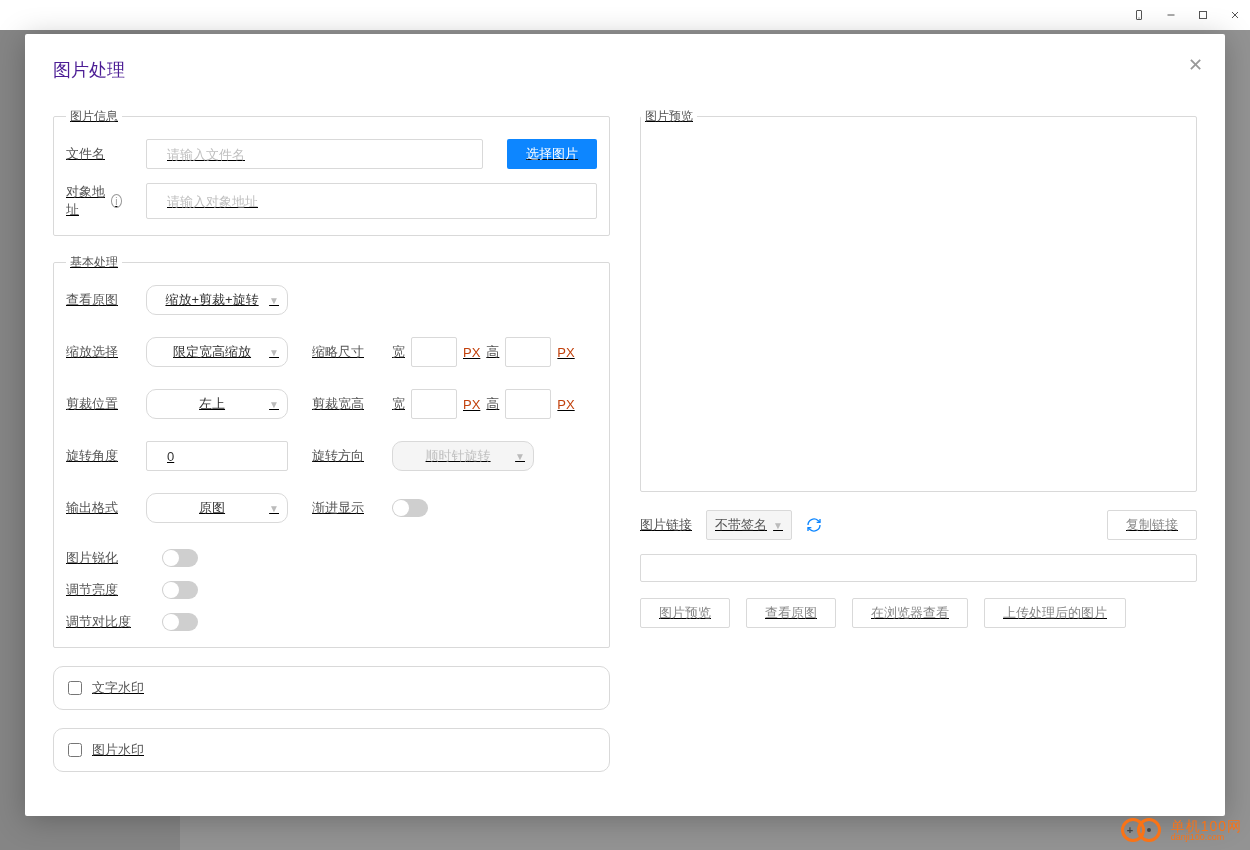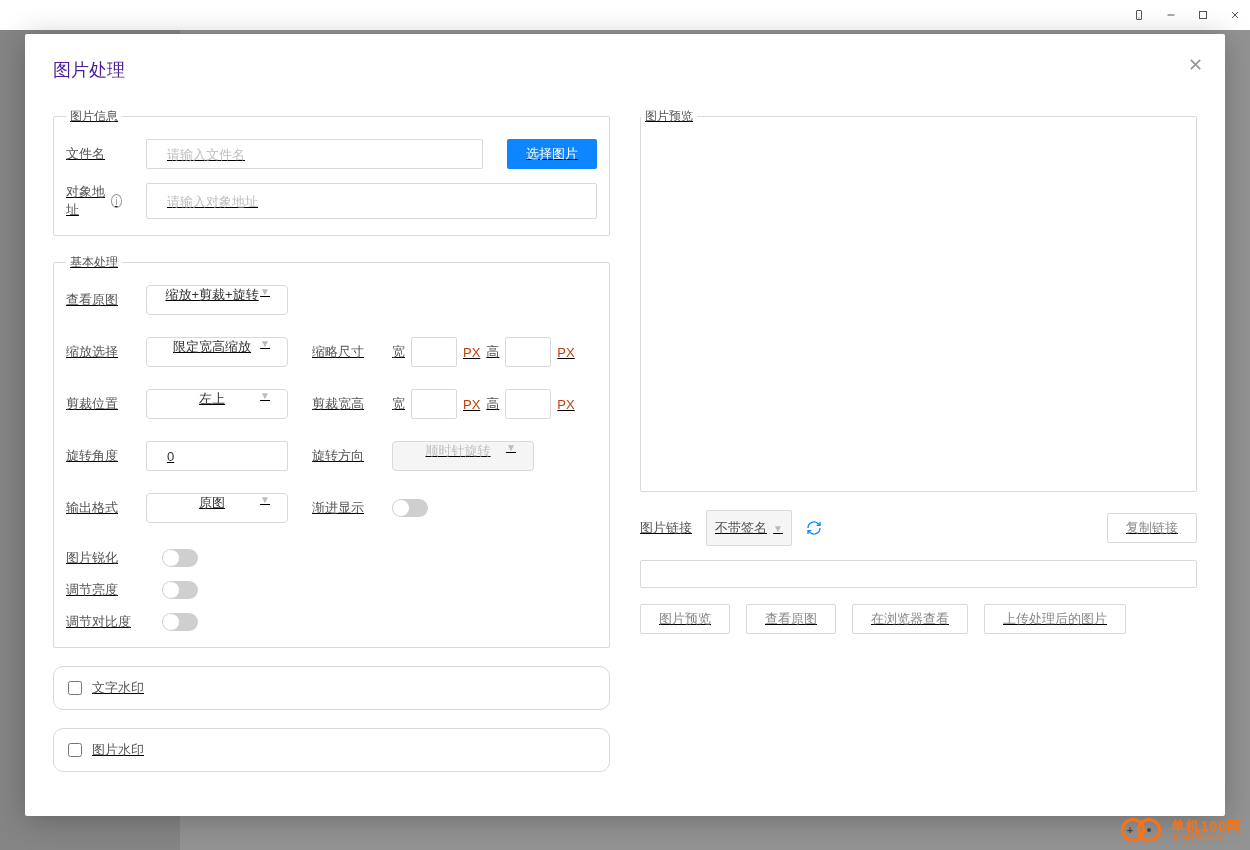--- a/index.html
+++ b/index.html
@@ -30,57 +30,57 @@
 .input { height:30px; border:1px solid #d9d9d9; border-radius:2px; padding:0 20px; font-size:13px; color:#333; background:#fff; }
 .input::placeholder { color:#bfbfbf; }
 .input-full { flex:1; }
 .input-sm { width:46px; text-align:left; padding:0 4px; }
 .input-num { width:142px; }
 
 .btn { height:30px; padding:0 18px; border-radius:2px; font-size:13px; cursor:pointer; border:1px solid transparent; background:#fff; }
 .btn-primary { background:#0d86ff; color:#fff; }
 .btn-outline { border-color:#d9d9d9; color:#888; }
 
-.select { height:30px; width:142px; border:1px solid #d9d9d9; border-radius:4px; display:flex; align-items:flex-start; padding:0 17px; font-size:13px; background:#fff; position:relative; }
+.select { height:30px; width:142px; border:1px solid #d9d9d9; border-radius:10px; display:flex; align-items:center; padding:0 8px; font-size:13px; background:#fff; position:relative; }
 .select .sel-txt { flex:1; text-align:center; color:#333; }
 .select.disabled { background:#f5f5f5; }
 .select.disabled .sel-txt { color:#bfbfbf; }
 .select .caret { color:#bbb; font-size:10px; }
 
 .dim-group { display:flex; align-items:center; gap:6px; font-size:13px; color:#555; }
 .dim-group .unit { color:#c2410c; }
 
 .toggle { width:36px; height:18px; border-radius:9px; background:#cfcfcf; position:relative; cursor:pointer; }
 .toggle::after { content:""; position:absolute; width:16px; height:16px; border-radius:50%; background:#fff; top:1px; left:1px; transition:.2s; }
 
 .checkbox-fieldset { border:1px solid #d9d9d9; border-radius:10px; padding:12px 14px; margin-bottom:18px; display:flex; align-items:center; gap:10px; font-size:13px; color:#555; }
 .checkbox-fieldset input[type=checkbox] { width:14px; height:14px; }
 
 .info-icon { width:14px; height:14px; border:1px solid #999; border-radius:50%; display:inline-flex; align-items:center; justify-content:center; font-size:10px; color:#999; margin-left:2px; }
 
 .link-row { display:flex; align-items:center; gap:14px; margin-top:16px; font-size:13px; }
-.select-sm { width:86px; height:36px; border:1px solid #d9d9d9; background:#f5f5f5; display:flex; align-items:center; padding:0 8px; font-size:13px; border-radius:2px; }
+.select-sm { width:86px; height:30px; border:1px solid #d9d9d9; background:#f5f5f5; display:flex; align-items:center; padding:0 8px; font-size:13px; border-radius:2px; }
 .select-sm .sel-txt { flex:1; text-align:left; color:#555; }
 .refresh-ic { color:#0d86ff; cursor:pointer; display:flex; }
 .refresh-ic svg { width:16px; height:16px; }
 
 .url-box { margin-top:14px; height:28px; border:1px solid #d9d9d9; border-radius:2px; }
 
 .act-row { display:flex; gap:16px; margin-top:16px; }
 .act-row .btn { color:#888; }
 
 .watermark { position:absolute; bottom:6px; right:8px; display:flex; align-items:center; gap:6px; }
 .wm-logo { position:relative; width:44px; height:28px; }
 .wm-circ { position:absolute; width:24px; height:24px; border-radius:50%; border:3px solid #f97316; top:2px; }
 .wm-circ.c1 { left:0; }
 .wm-circ.c2 { left:16px; }
 .wm-plus { position:absolute; left:6px; top:8px; color:#444; font-size:11px; font-weight:bold; }
 .wm-dot { position:absolute; width:4px; height:4px; border-radius:50%; background:#444; top:12px; }
 .wm-txt { display:flex; flex-direction:column; line-height:1; }
-.wm-txt .t1 { color:#f97316; font-size:14px; font-weight:700; letter-spacing:1px; }
+.wm-txt .t1 { color:#f97316; font-size:14px; font-weight:400; letter-spacing:1px; }
 .wm-txt .t2 { color:#f97316; font-size:9px; }
 </style>
 </head>
 <body>
 
 <div class="titlebar">
   <span class="ti">
       <svg viewBox="0 0 24 24" fill="none" stroke="currentColor" stroke-width="2">
         <rect x="7" y="3" width="10" height="18" rx="1"></rect>
         <line x1="11" y1="18" x2="13" y2="18"></line>

